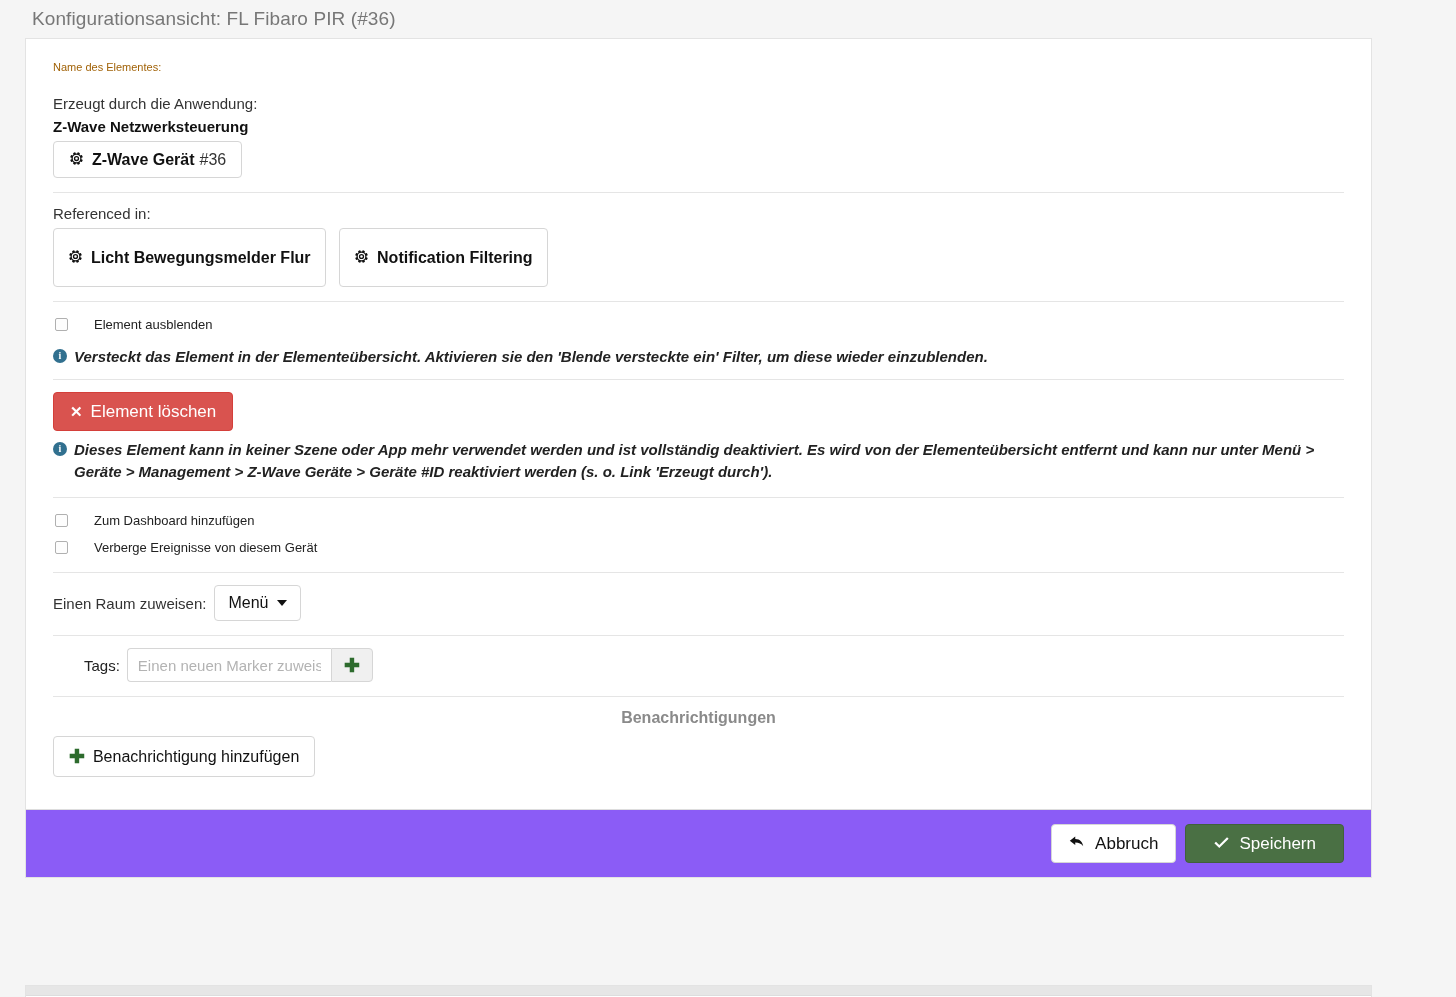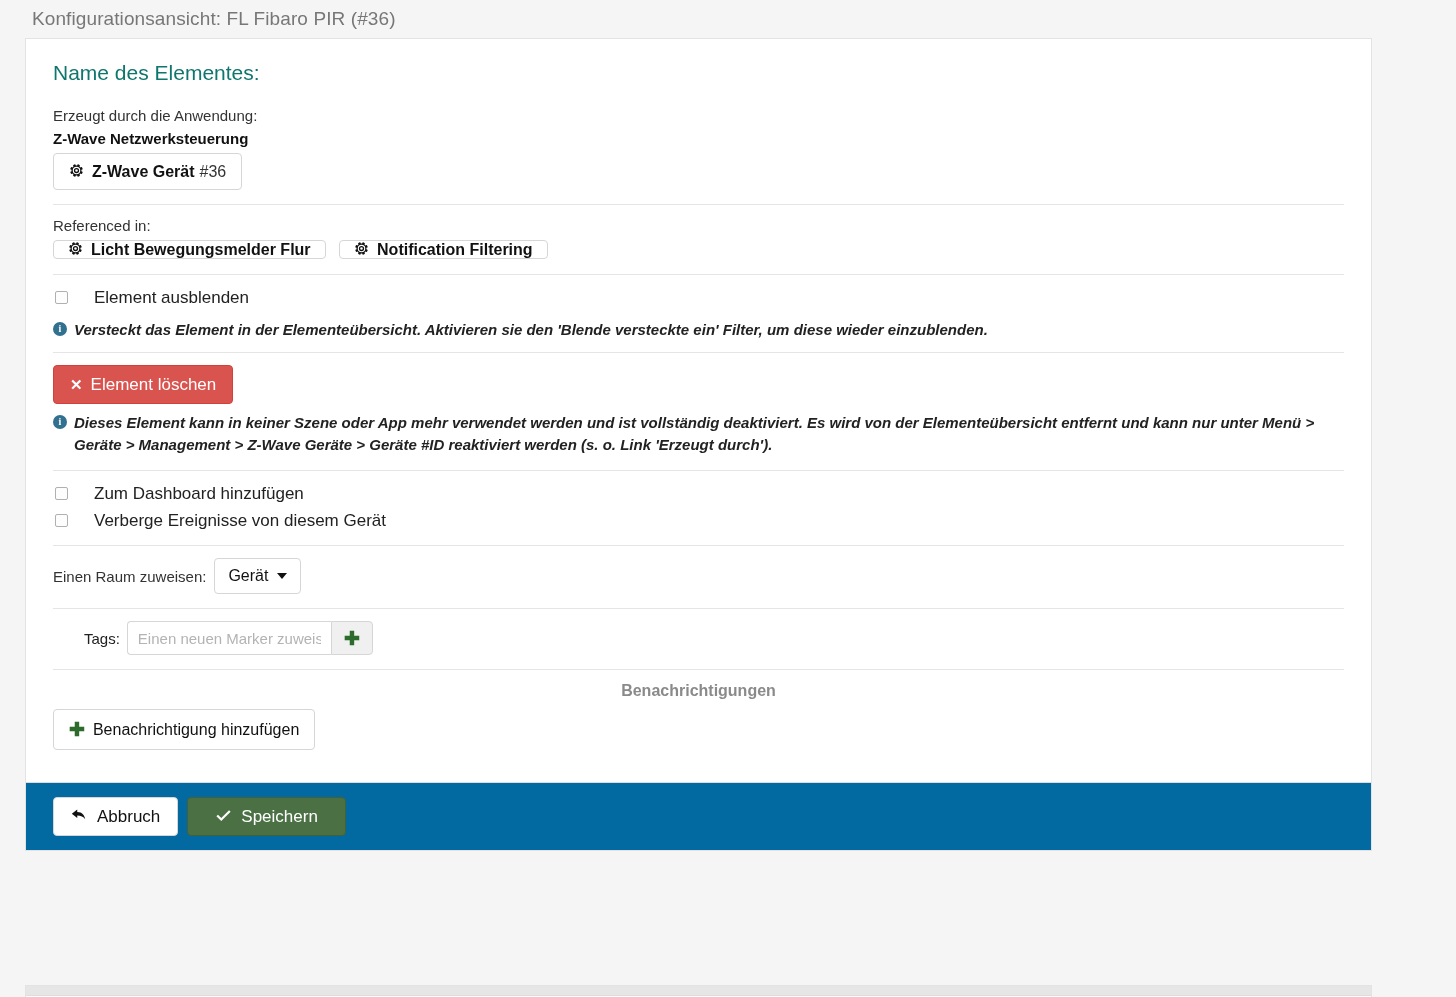--- a/index.html
+++ b/index.html
@@ -39,22 +39,22 @@
   .row-line {
     border-bottom: 1px solid #e5e5e5;
   }
   
   .name-row {
     display: flex;
     align-items: center;
     padding: 6px 0 10px 0;
   }
   .name-label {
-    font-size: 21px;
-    color: #0f766e;
+    font-size: 11px;
+    color: #a16207;
     margin-right: 0;
   }
   .text-input {
     box-sizing: border-box;
     height: 34px;
     border: 1px solid #d6d6d6;
     border-radius: 4px;
     background: #ffffff;
     font-size: 15px;
     color: #666666;
@@ -82,21 +82,21 @@
   
   .btn {
     display: inline-flex;
     align-items: center;
     box-sizing: border-box;
     border: 1px solid #d6d6d6;
     border-radius: 4px;
     background: #ffffff;
     font-size: 16px;
     color: #111111;
-    padding: 0 14px;
+    padding: 20px 14px;
     cursor: pointer;
     font-family: "Liberation Sans", sans-serif;
     line-height: 1;
     white-space: nowrap;
   }
   .btn + .btn { margin-left: 9px; }
   .btn .glyph {
     font-size: 15px;
     margin-right: 8px;
     display: inline-block;
@@ -115,21 +115,21 @@
     height: 13px;
     border: 1px solid #b0b0b0;
     border-radius: 2px;
     background: #fdfdfd;
     box-sizing: border-box;
     margin-left: 2px;
     cursor: pointer;
     flex: none;
   }
   .cb-label {
-    font-size: 17px;
+    font-size: 13px;
     color: #222222;
     margin-left: 26px;
   }
   
   .note {
     display: flex;
     align-items: flex-start;
     margin-top: 8px;
   }
   .info-icon {
@@ -274,24 +274,25 @@
   }
   .btn-add .plus {
     color: #2d6b2d;
     font-weight: bold;
     font-size: 19px;
     margin-right: 8px;
     line-height: 1;
   }
   
   .panel-footer {
-    background: #0369a1;
+    background: #8b5cf6;
     border-top: 1px solid #dddddd;
     padding: 14px 27px;
     display: flex;
+    justify-content: flex-end;
     align-items: center;
   }
   .btn-cancel {
     display: inline-flex;
     align-items: center;
     background: #ffffff;
     border: 1px solid #d6d6d6;
     border-radius: 4px;
     font-size: 17px;
     color: #111111;
@@ -418,21 +419,21 @@
         <div class="cb-row">
           <span class="cb"></span>
           <span class="cb-label">Verberge Ereignisse von diesem Gerät</span>
         </div>
       </div>
 
       <div class="section row-line">
         <div class="room-row">
           <span class="room-label">Einen Raum zuweisen:</span>
           <button class="select-btn">
-            <span>Gerät</span>
+            <span>Menü</span>
             <span class="caret"></span>
           </button>
         </div>
       </div>
 
       <div class="section row-line">
         <div class="tags-row">
           <span class="tags-label">Tags:</span>
           <div class="input-group">
             <input class="tag-input" type="text" placeholder="Einen neuen Marker zuweisen" style="">

